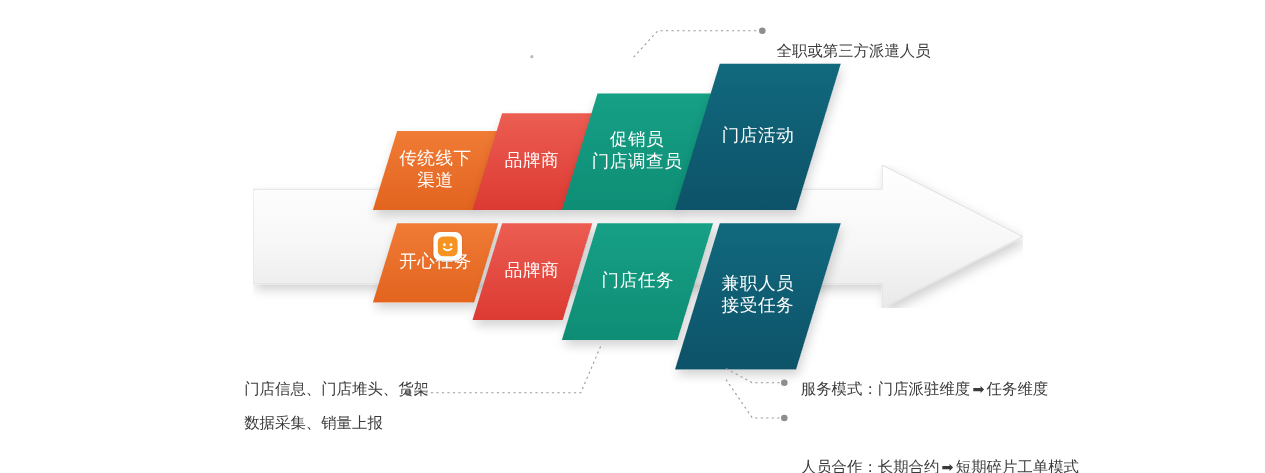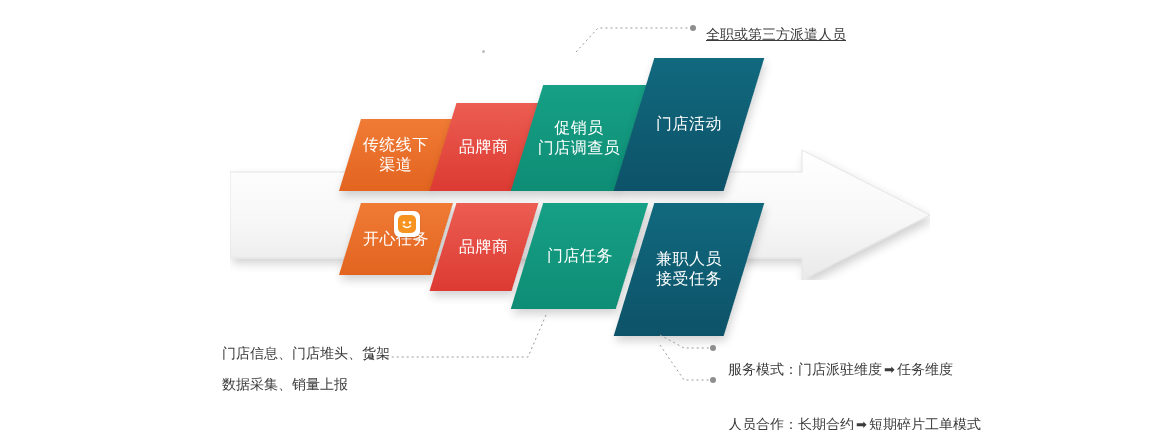--- a/index.html
+++ b/index.html
@@ -58,24 +58,24 @@
     display:flex;align-items:center;justify-content:center;
     box-shadow:0 1px 2px rgba(0,0,0,.15);
   }
   .badge svg{display:block;}
 
   
   .note{
     position:absolute;font-size:14px;color:#3b3b3b;white-space:nowrap;
     line-height:26px;
   }
-  .note-top{left:706px;top:21px;text-decoration:underline;}
+  .note-top{left:706px;top:33px;}
   .note-bl1{left:222px;top:340px;}
   .note-bl2{left:222px;top:371px;}
-  .note-br1{left:728px;top:356px;}
+  .note-br1{left:728px;top:340px;}
   .note-br2{left:728px;top:371px;margin-top:40px;}
 
   .dot{
     position:absolute;width:6px;height:6px;border-radius:50%;
     background:#8e8e8e;
   }
   .lead{position:absolute;}
 
   .arrow-inline{font-size:13px;color:#3b3b3b;padding:0 2px;}
 

